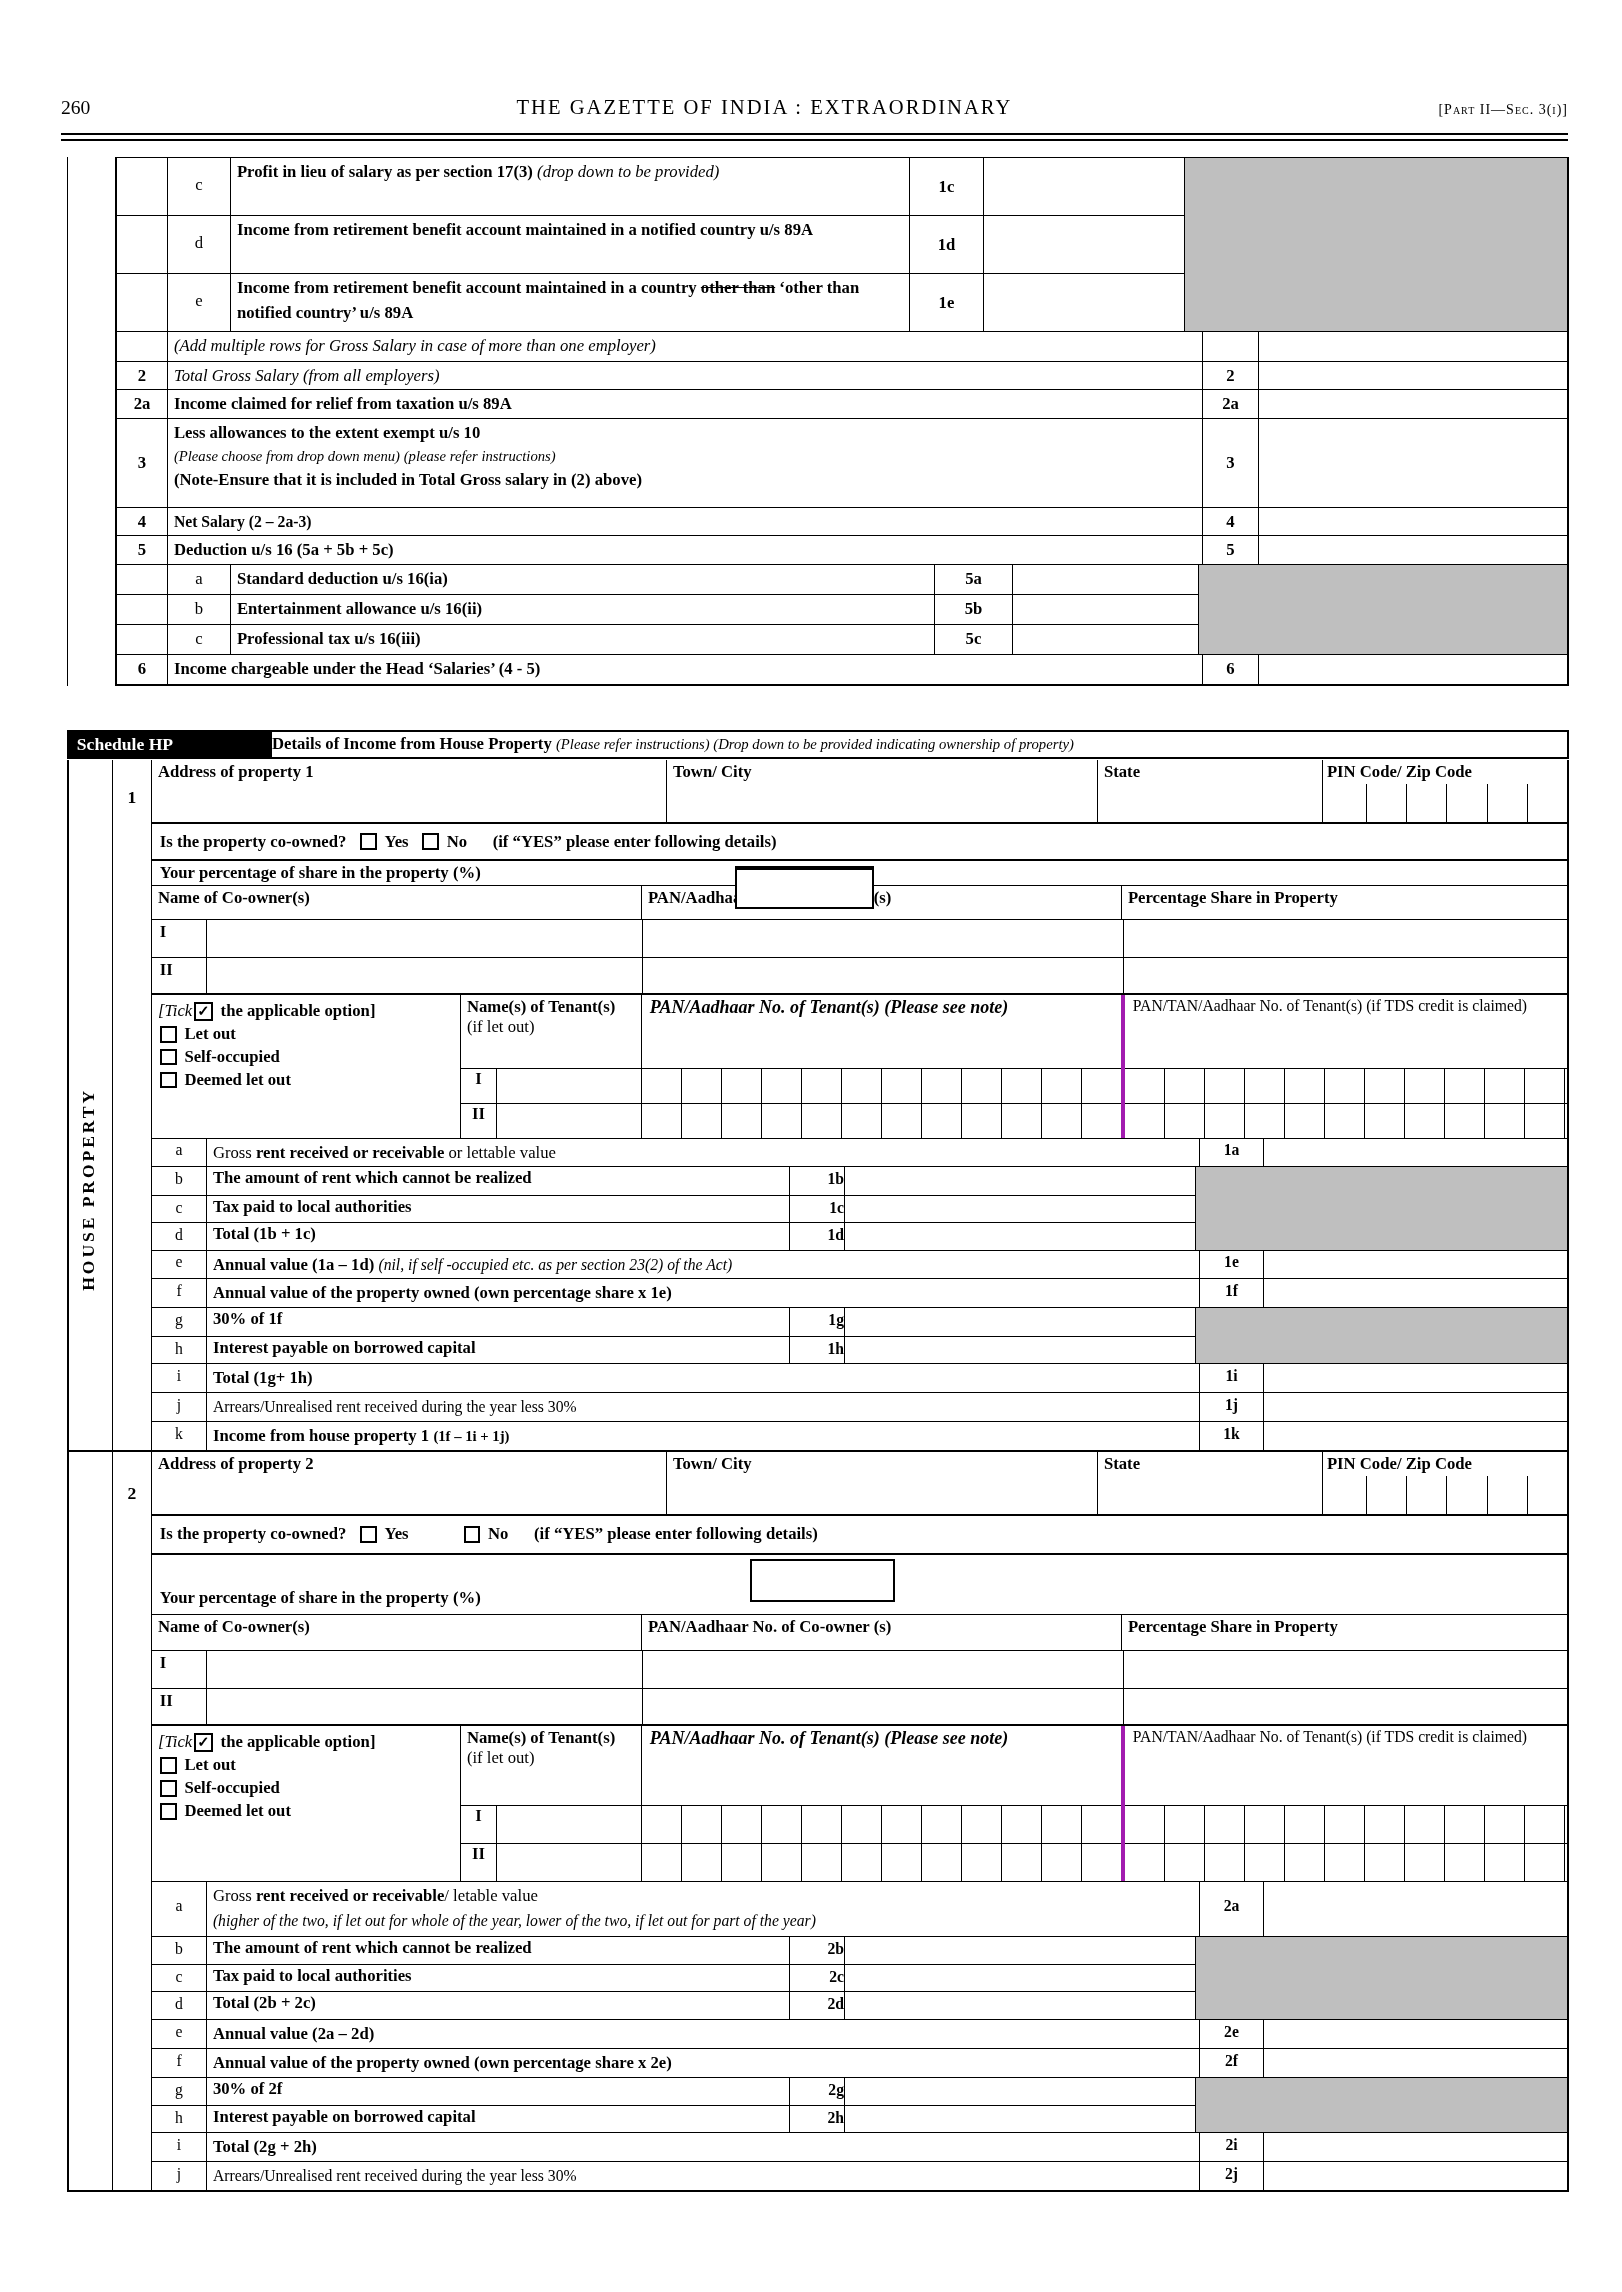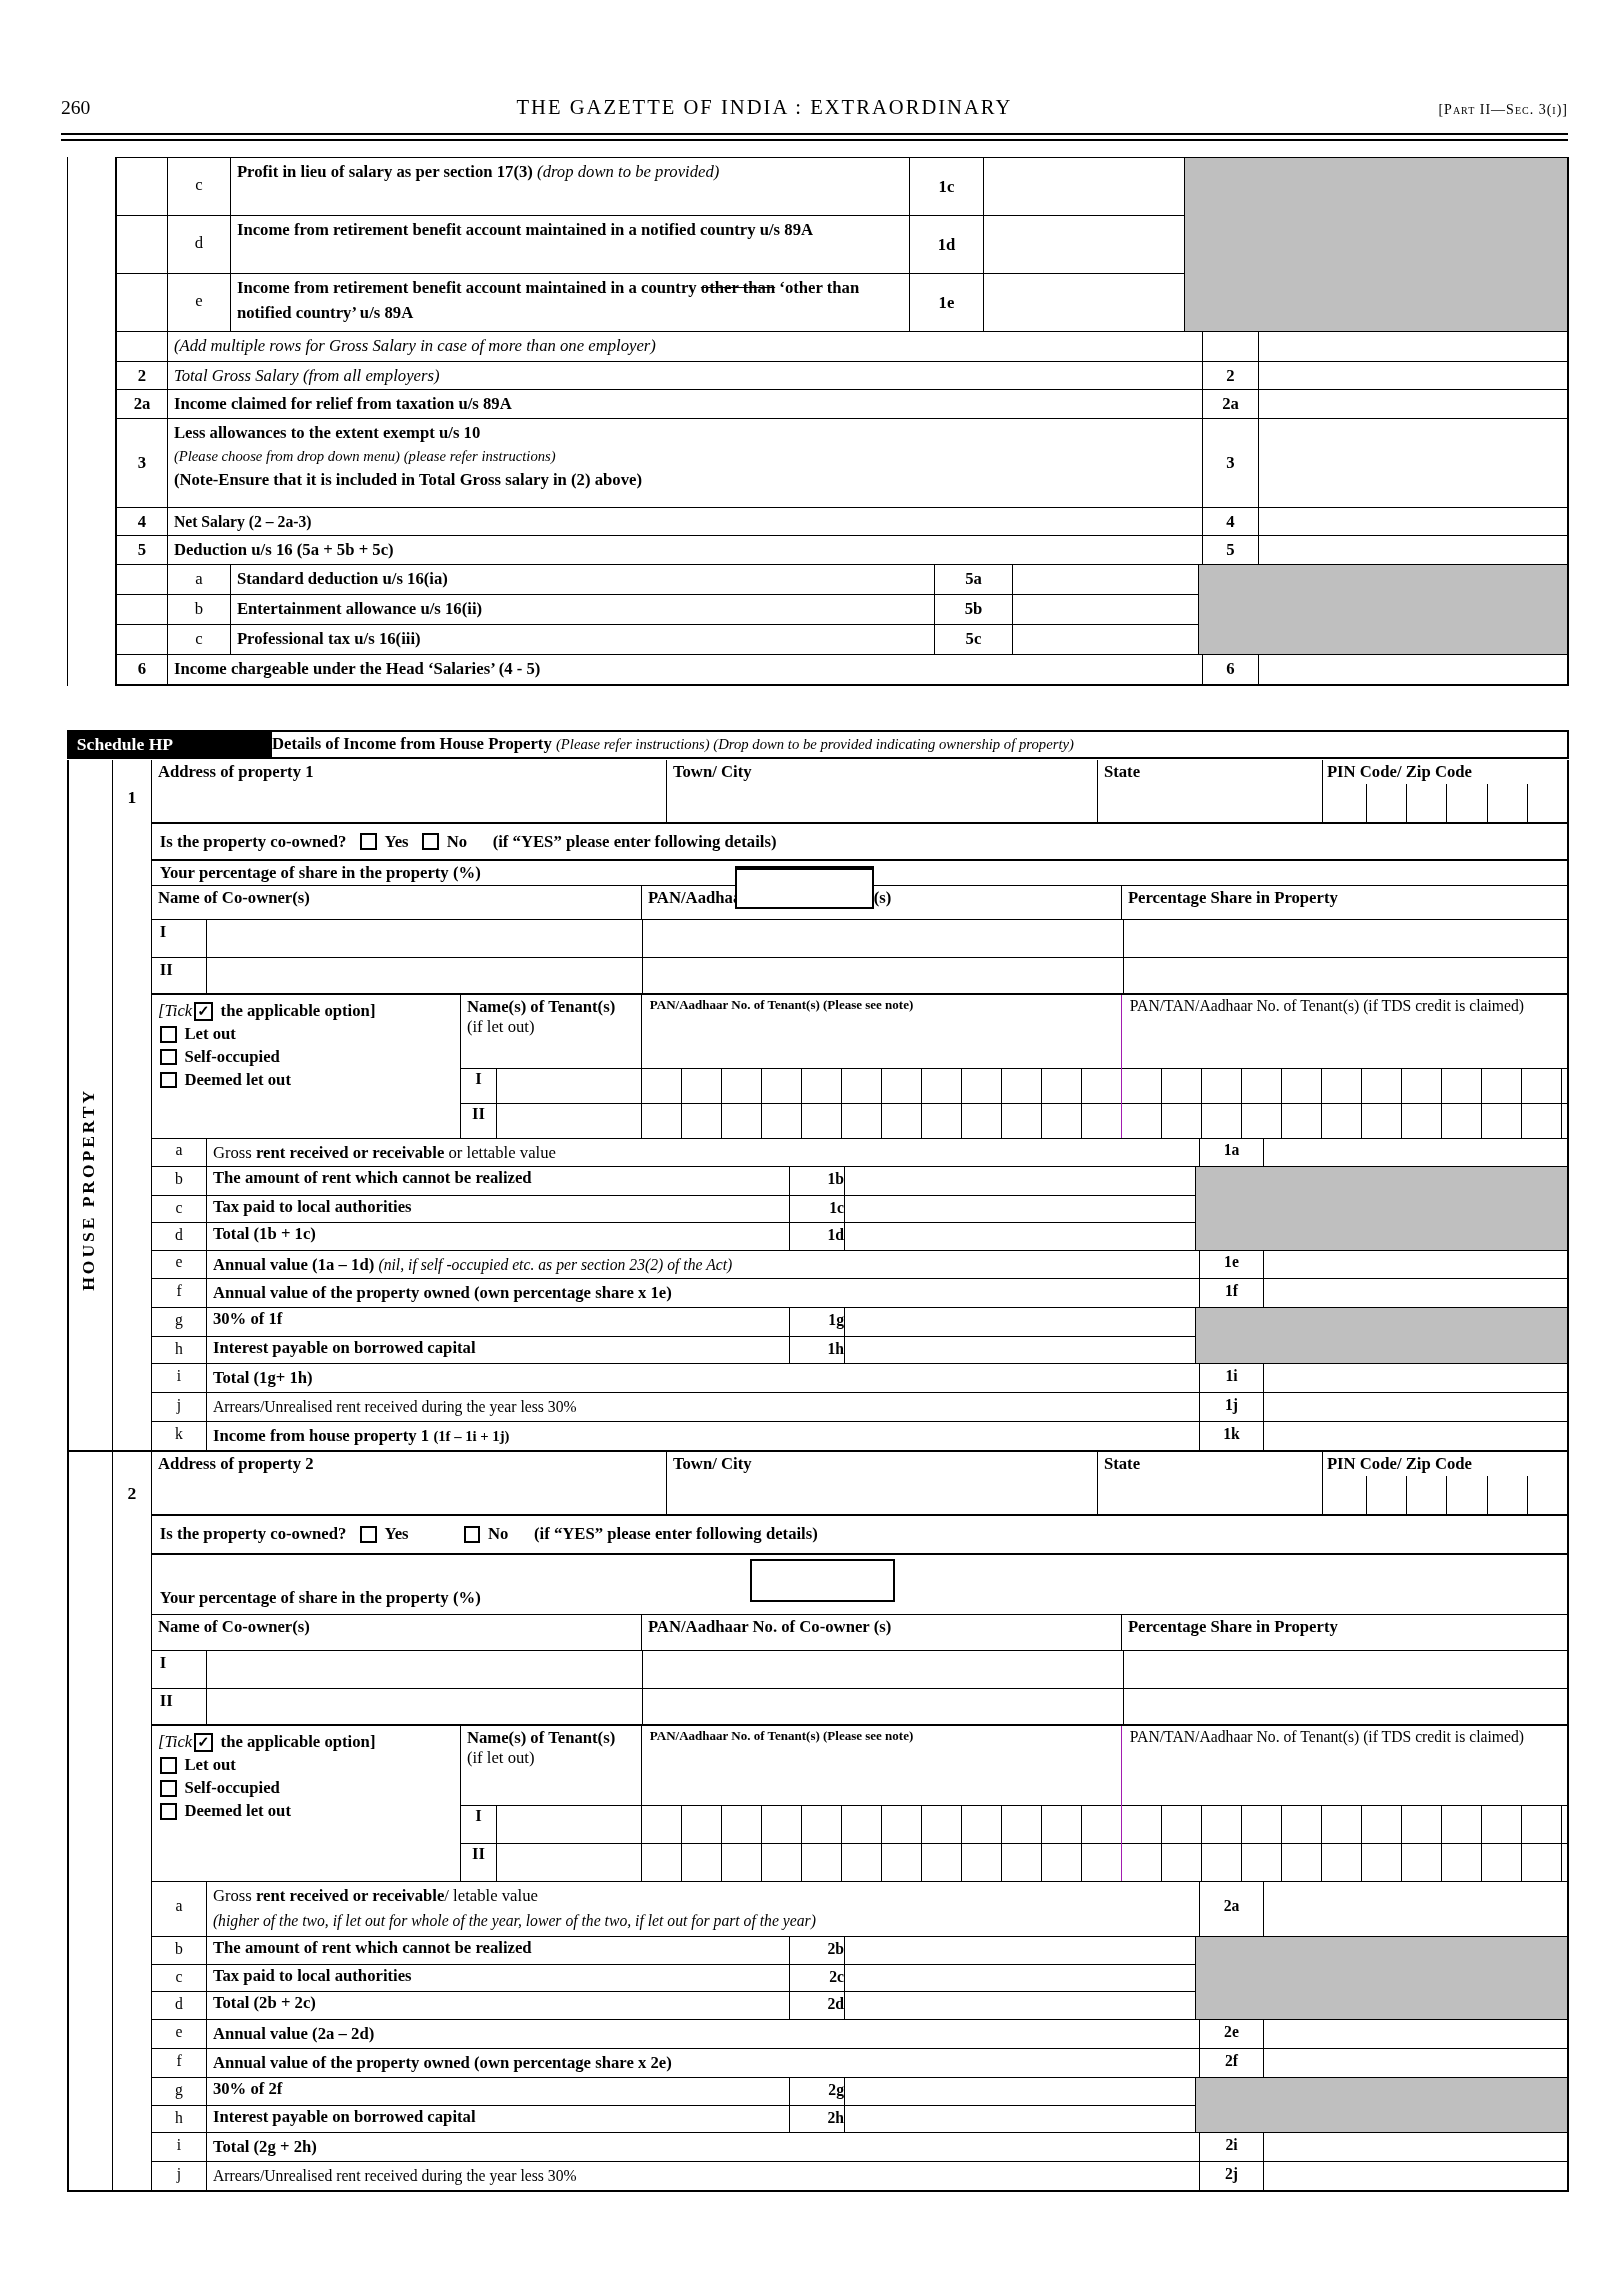--- a/index.html
+++ b/index.html
@@ -121,22 +121,22 @@
   .tline{display:flex;align-items:center;margin:2.9px 0;}
   .tline .cb{margin:0 7.8px 0 2px;}
   .t2{width:181px;border-left:1px solid #000;display:flex;flex-direction:column;box-sizing:border-box;}
   .t2-head{flex:1;padding:2px 5.9px;font-size:16.7px;}
   .trow{border-top:1px solid #000;display:flex;}
   .trow1{height:34px;}
   .trow2{height:37px;}
   .tlab{width:36px;border-right:1px solid #000;box-sizing:border-box;text-align:center;font-weight:bold;font-size:16.7px;}
   .tfill{flex:1;}
   .t3{width:480px;border-left:1px solid #000;display:flex;flex-direction:column;box-sizing:border-box;}
-  .t3-head{flex:1;padding:2px 7.8px;font-weight:bold;font-size:13px;}
-  .t4{flex:1;border-left:1px solid #a21caf;display:flex;flex-direction:column;box-sizing:border-box;}
+  .t3-head{flex:1;padding:2px 7.8px;font-weight:bold;font-size:18px;font-style:italic;}
+  .t4{flex:1;border-left:4px solid #a21caf;display:flex;flex-direction:column;box-sizing:border-box;}
   .t4-head{flex:1;padding:2px 7.8px;font-weight:normal;font-size:15.7px;}
   .tgrid{border-top:1px solid #000;background-image:repeating-linear-gradient(90deg,transparent 0 39px,#000 39px 40px);}
   .tg1{height:34px;}
   .tg2{height:37px;}
 
   .hrow{display:flex;border-top:1px solid #000;box-sizing:border-box;}
   .rh28{min-height:27.4px;}
   .rh56{min-height:55px;}
   .hlet{width:54px;box-sizing:border-box;text-align:center;font-size:15.7px;padding-top:2.9px;}
   .hdesc{flex:1;border-left:1px solid #000;box-sizing:border-box;padding:1px 5.9px;font-weight:bold;font-size:16.7px;line-height:1.55;}

